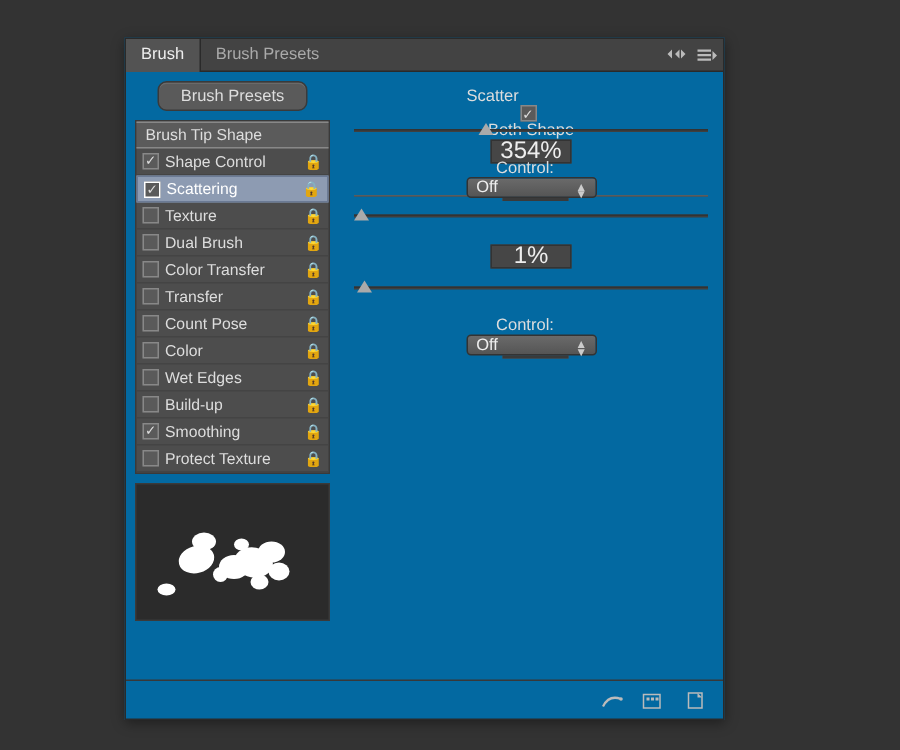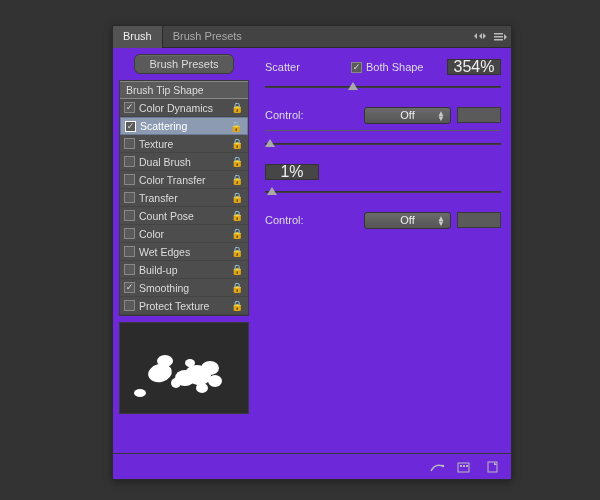--- a/index.html
+++ b/index.html
@@ -1,21 +1,21 @@
 <!DOCTYPE html>
 <html><head>
 <meta charset="utf-8">
 <style>
   * { box-sizing: border-box; margin: 0; padding: 0; font-family: Arial, sans-serif; }
   body { background: #333333; width: 600px; height: 500px; overflow: hidden; position: relative; }
   .panel {
     position: absolute;
-    left: 112px; top: 25px;
+    left: 83px; top: 25px;
     width: 400px; height: 455px;
-    background: #6d28d9;
+    background: #0369a1;
     border: 1px solid #2a2a2a;
     box-shadow: 0 2px 8px rgba(0,0,0,0.4);
     font-size: 11px;
     color: #ddd;
   }
   .tabbar {
     height: 22px;
     background: #434343;
     display: flex;
     border-bottom: 1px solid #2a2a2a;
@@ -110,20 +110,21 @@
   .right {
     flex: 1;
     padding: 10px 10px 0 10px;
   }
   .row {
     display: flex;
     align-items: center;
     font-size: 11px;
     height: 18px;
     margin-bottom: 4px;
+    flex-direction: column;
   }
   .row .label { width: 86px; }
   .row .label-r { text-align: left; padding-right: 8px; flex:1;}
   .row .cbx {
     width: 11px; height: 11px;
     border: 1px solid #888;
     background: #5a5a5a;
     margin-right: 4px;
     display:flex;align-items:center;justify-content:center;
     font-size:9px;color:#ddd;
@@ -157,21 +158,20 @@
   .select {
     width: 87px; height: 17px;
     background: linear-gradient(#6a6a6a,#555);
     border: 1px solid #333;
     border-radius: 3px;
     display:flex; align-items:center;
     padding: 0 6px;
     color:#eee;
     font-size: 11px;
     position:relative;
-    justify-content:center;
   }
   .select .arr {
     position:absolute; right:5px; top:3px;
     font-size:8px; line-height:5px; color:#ccc;
   }
   .smallfield {
     width: 44px; height:16px; background:#5a5a5a;
     border:1px solid #3a3a3a; margin-left:6px;
   }
   .hr { height:1px; background:#444; margin: 6px 0 6px 0; border-top:1px solid #5c5c5c;}
@@ -214,21 +214,21 @@
   <div class="body">
     <div class="left">
       <div class="btn-preset">Brush Presets</div>
 
       <div class="optlist">
         <div class="optrow tip">
           <span class="lbl">Brush Tip Shape</span>
         </div>
         <div class="optrow">
           <span class="cb">✓</span>
-          <span class="lbl">Color Dynamics</span>
+          <span class="lbl">Shape Control</span>
           <span class="lock">🔒</span>
         </div>
         <div class="optrow selected">
           <span class="cb">✓</span>
           <span class="lbl">Scattering</span>
           <span class="lock">🔒</span>
         </div>
         <div class="optrow">
           <span class="cb"></span>
           <span class="lbl">Texture</span>

